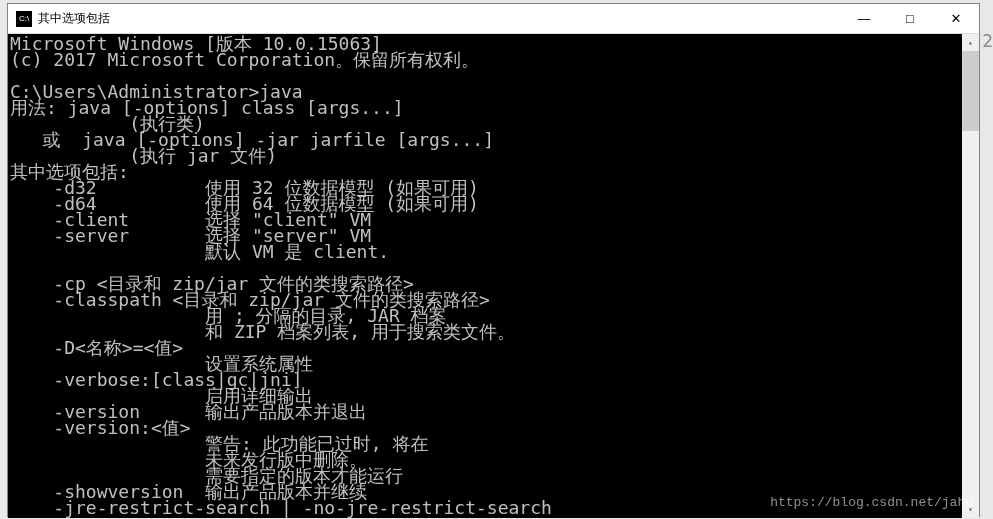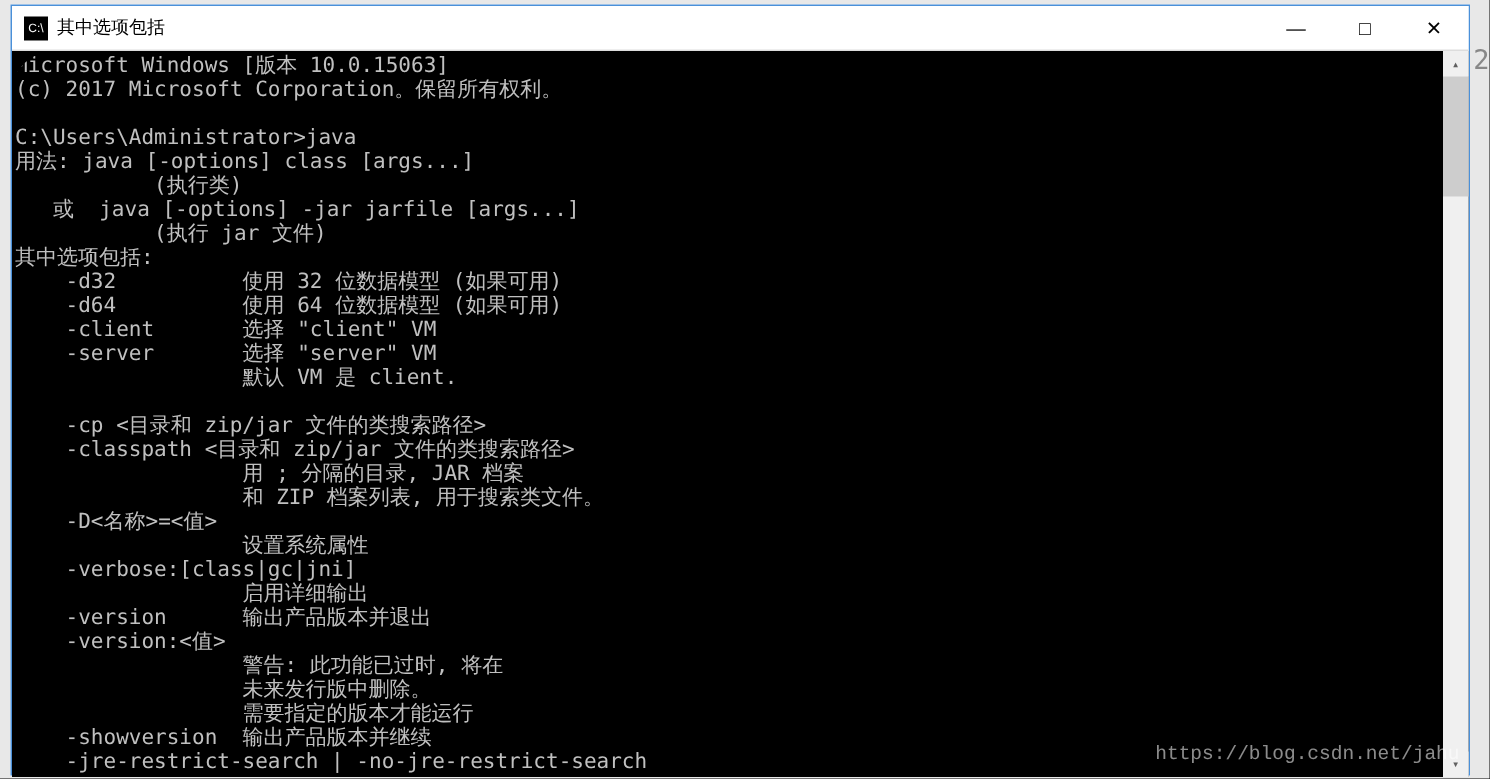--- a/index.html
+++ b/index.html
@@ -64,26 +64,25 @@
     .terminal-wrap {
       flex: 1;
       display: flex;
       background: #000;
     }
     .terminal {
       flex: 1;
       background: #000;
       color: #c0c0c0;
       font-family: "NSimSun", "SimSun", "Consolas", monospace;
-      font-size: 14px;
+      font-size: 18px;
       line-height: 16px;
       padding: 2px 0 2px 2px;
       white-space: pre;
       overflow: hidden;
-      border-radius: 28px;
     }
     .scrollbar {
       width: 17px;
       background: #f0f0f0;
       position: relative;
     }
     .scrollbar-up, .scrollbar-down {
       height: 17px;
       background: #f0f0f0;
       display: flex;

